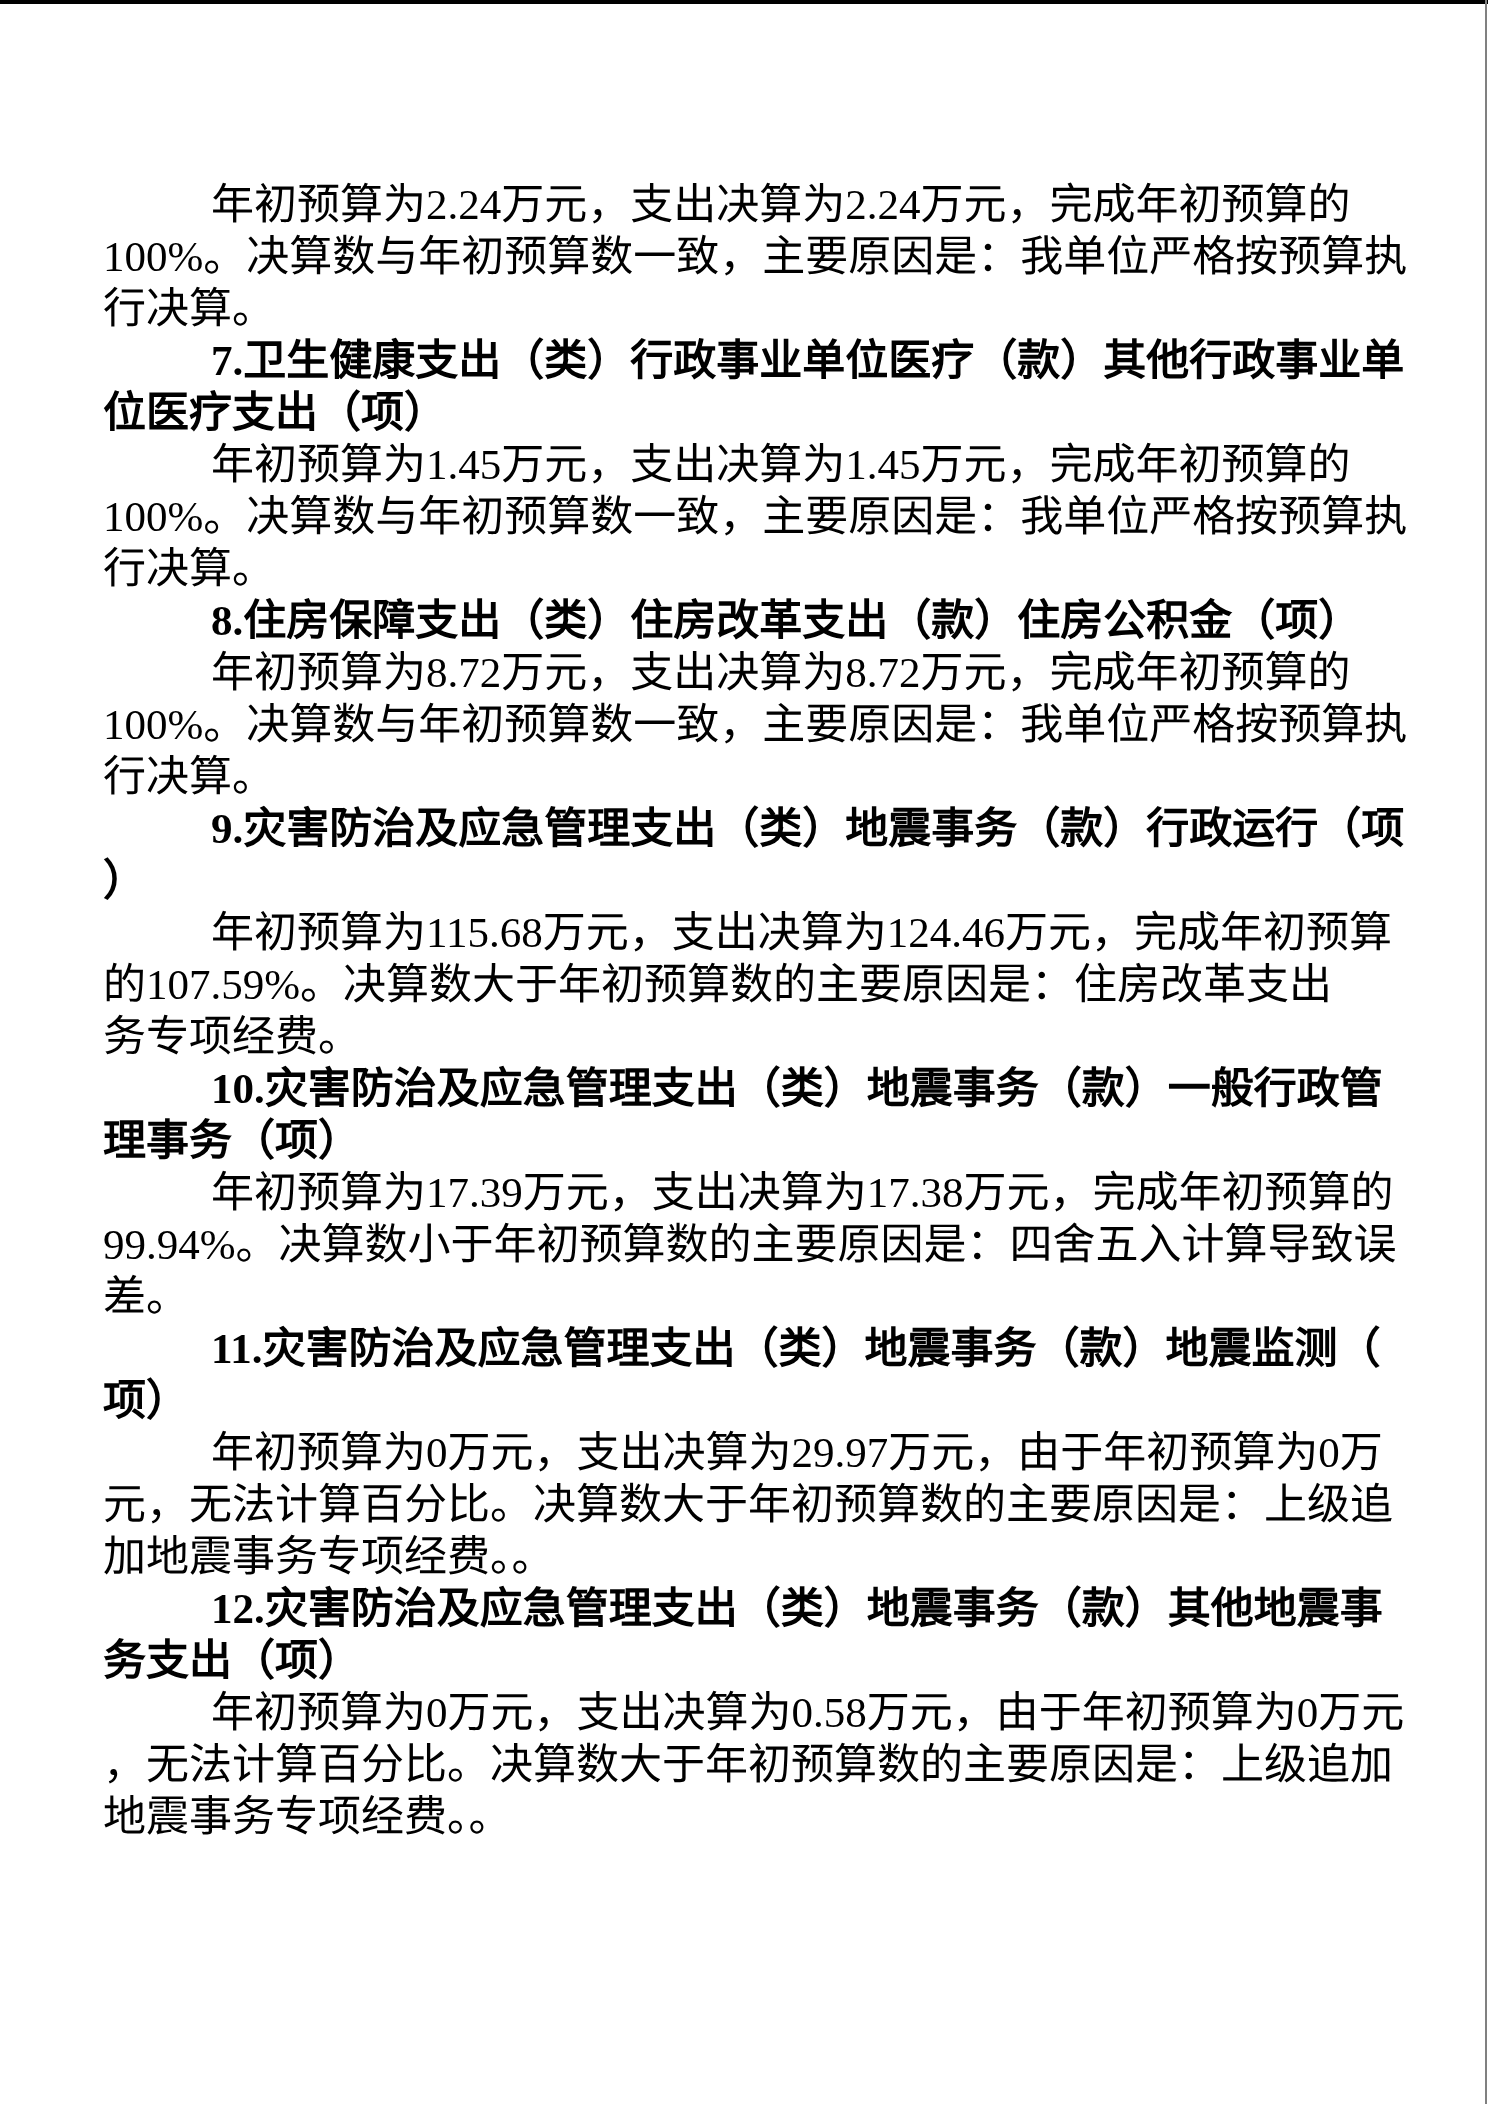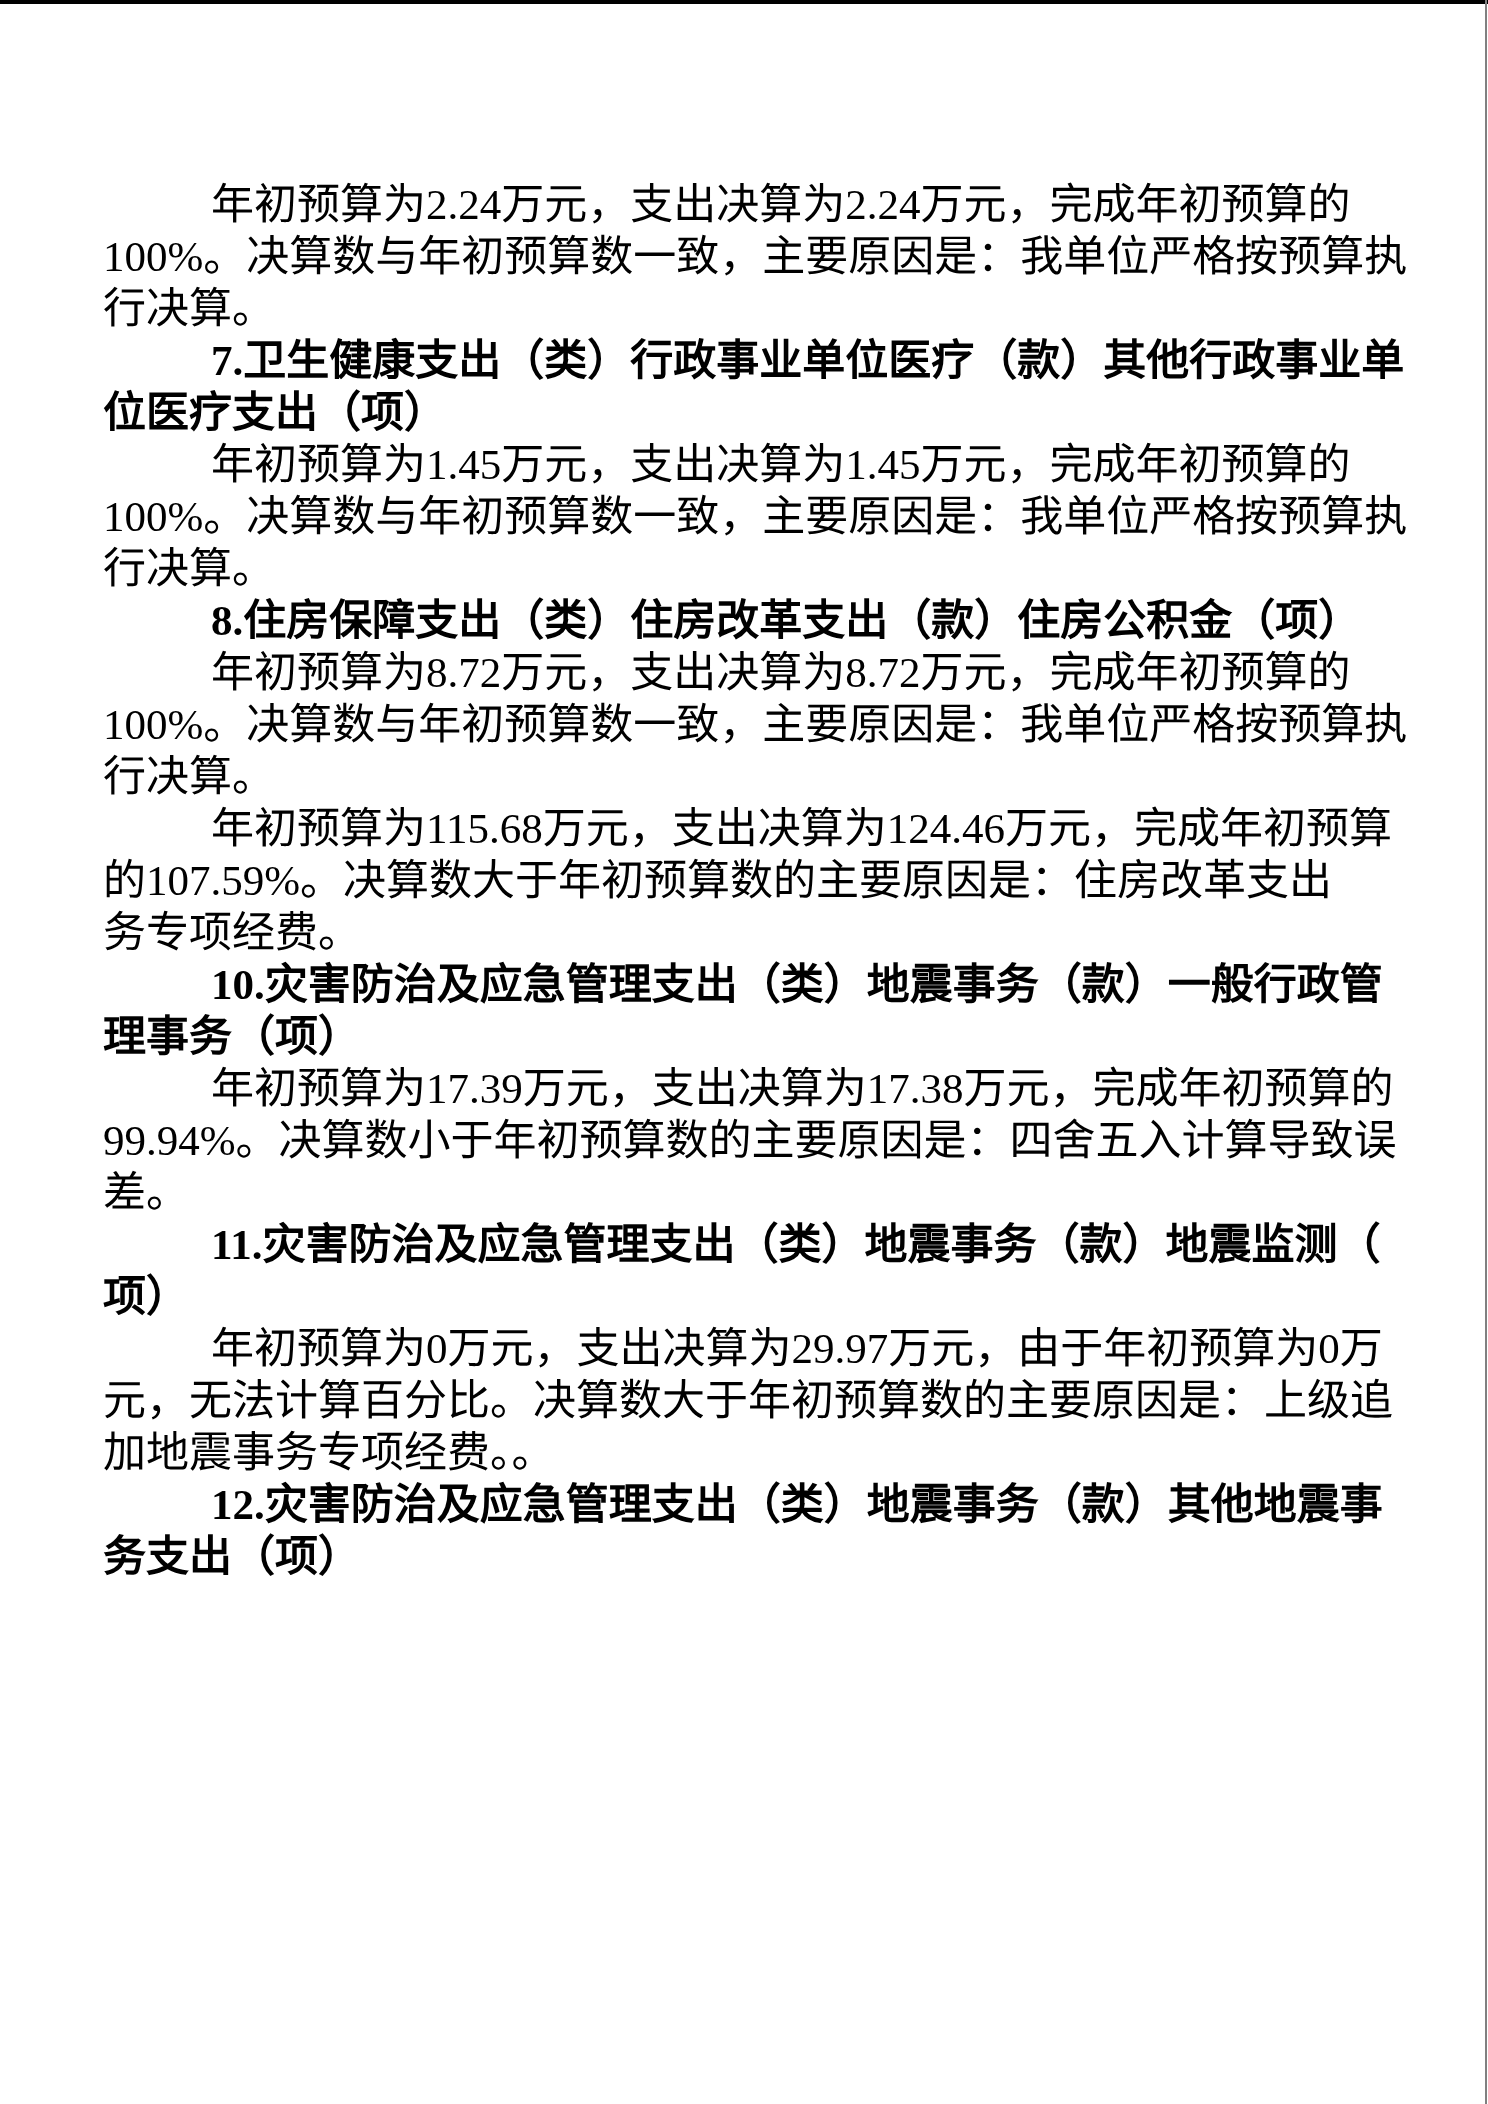--- a/index.html
+++ b/index.html
@@ -53,28 +53,33 @@
 行决算。</p>
   <p class="block head">7.卫生健康支出（类）行政事业单位医疗（款）其他行政事业单
 位医疗支出（项）</p>
   <p class="block body">年初预算为1.45万元，支出决算为1.45万元，完成年初预算的
 100%。决算数与年初预算数一致，主要原因是：我单位严格按预算执
 行决算。</p>
   <p class="block head">8.住房保障支出（类）住房改革支出（款）住房公积金（项）</p>
   <p class="block body">年初预算为8.72万元，支出决算为8.72万元，完成年初预算的
 100%。决算数与年初预算数一致，主要原因是：我单位严格按预算执
 行决算。</p>
+  <p class="block head">9.灾害防治及应急管理支出（类）地震事务（款）行政运行（项
+）</p>
   <p class="block body">年初预算为115.68万元，支出决算为124.46万元，完成年初预算
 的107.59%。决算数大于年初预算数的主要原因是：住房改革支出
 务专项经费。</p>
   <p class="block head">10.灾害防治及应急管理支出（类）地震事务（款）一般行政管
 理事务（项）</p>
   <p class="block body">年初预算为17.39万元，支出决算为17.38万元，完成年初预算的
 99.94%。决算数小于年初预算数的主要原因是：四舍五入计算导致误
 差。</p>
   <p class="block head">11.灾害防治及应急管理支出（类）地震事务（款）地震监测（
 项）</p>
   <p class="block body">年初预算为0万元，支出决算为29.97万元，由于年初预算为0万
 元，无法计算百分比。决算数大于年初预算数的主要原因是：上级追
 加地震事务专项经费。。</p>
   <p class="block head">12.灾害防治及应急管理支出（类）地震事务（款）其他地震事
 务支出（项）</p>
+  <p class="block body">年初预算为0万元，支出决算为0.58万元，由于年初预算为0万元
+，无法计算百分比。决算数大于年初预算数的主要原因是：上级追加
+地震事务专项经费。。</p>
 </div>
 
 </body></html>

